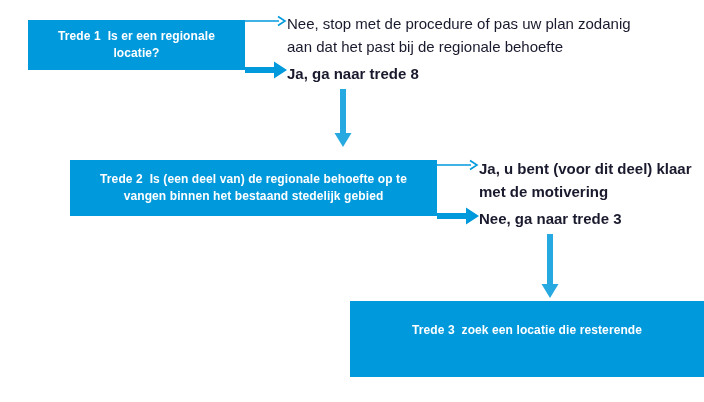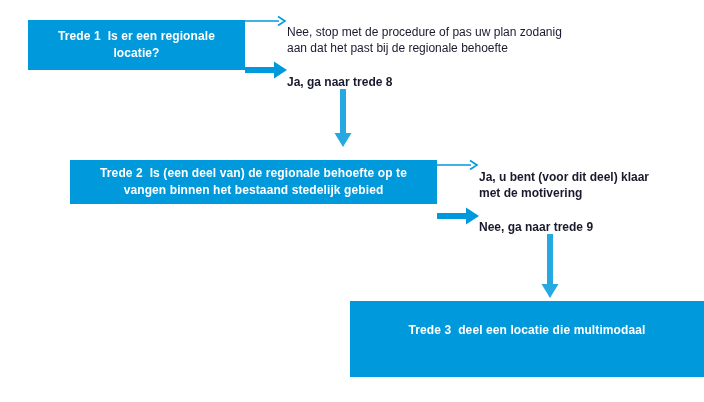--- a/index.html
+++ b/index.html
@@ -45,41 +45,40 @@
   #box-1 {
     left: 28px;
     top: 20px;
     width: 217px;
     height: 50px;
   }
   #box-2 {
     left: 70px;
     top: 160px;
     width: 367px;
-    height: 44px;
+    height: 56px;
   }
   #box-3 {
     left: 350px;
     top: 301px;
     width: 354px;
     height: 76px;
   }
   #box-3 .step-inner,
   #box-2 .step-inner {
     padding: 0 14px;
   }
 
   
   .outcome {
     position: absolute;
     color: #1a1a2e;
-    font-size: 12px;
-    line-height: 16px;
+    font-size: 15px;
+    line-height: 23px;
     white-space: pre-line;
-    margin-top: 12px;
   }
   .outcome.bold {
     font-weight: bold;
   }
   #outcome-1-no { left: 287px; top: 12px;  width: 345px; }
   #outcome-1-yes{ left: 287px; top: 62px;  width: 345px; }
   #outcome-2-yes{ left: 479px; top: 157px; width: 220px; font-weight: bold; }
   #outcome-2-no { left: 479px; top: 207px; width: 220px; }
 
   
@@ -109,34 +108,34 @@
 
   <div class="step-box" id="box-2">
     <div class="step-inner">
       <span class="lbl">Trede 2</span>&nbsp;&nbsp;<span>Is (een deel van) de regionale behoefte op te</span><br>
       <span>vangen binnen het bestaand stedelijk gebied</span>
     </div>
   </div>
 
   <div class="step-box" id="box-3">
     <div class="step-inner">
-      <span class="lbl">Trede 3</span>&nbsp;&nbsp;<span>deel een locatie die multimodaal</span><br>
+      <span class="lbl">Trede 3</span>&nbsp;&nbsp;<span>zoek een locatie die resterende</span><br>
       <br>
     </div>
   </div>
 
   <div class="outcome" id="outcome-1-no">Nee, stop met de procedure of pas uw plan zodanig
 aan dat het past bij de regionale behoefte</div>
 
   <div class="outcome bold" id="outcome-1-yes">Ja, ga naar trede 8</div>
 
   <div class="outcome" id="outcome-2-yes">Ja, u bent (voor dit deel) klaar
 met de motivering</div>
 
-  <div class="outcome bold" id="outcome-2-no">Nee, ga naar trede 9</div>
+  <div class="outcome bold" id="outcome-2-no">Nee, ga naar trede 3</div>
 
   <div class="arrow" id="arrow-h1-thin">
     <svg width="42" height="16" viewBox="0 0 42 16">
       <line x1="0" y1="8" x2="34" y2="8" stroke="#0099dc" stroke-width="1.6"></line>
       <path d="M33 3.5 L40 8 L33 12.5" fill="none" stroke="#0099dc" stroke-width="1.6" stroke-linejoin="miter" stroke-linecap="butt"></path>
     </svg>
   </div>
 
   <div class="arrow" id="arrow-h1-thick">
     <svg width="44" height="22" viewBox="0 0 44 22">

